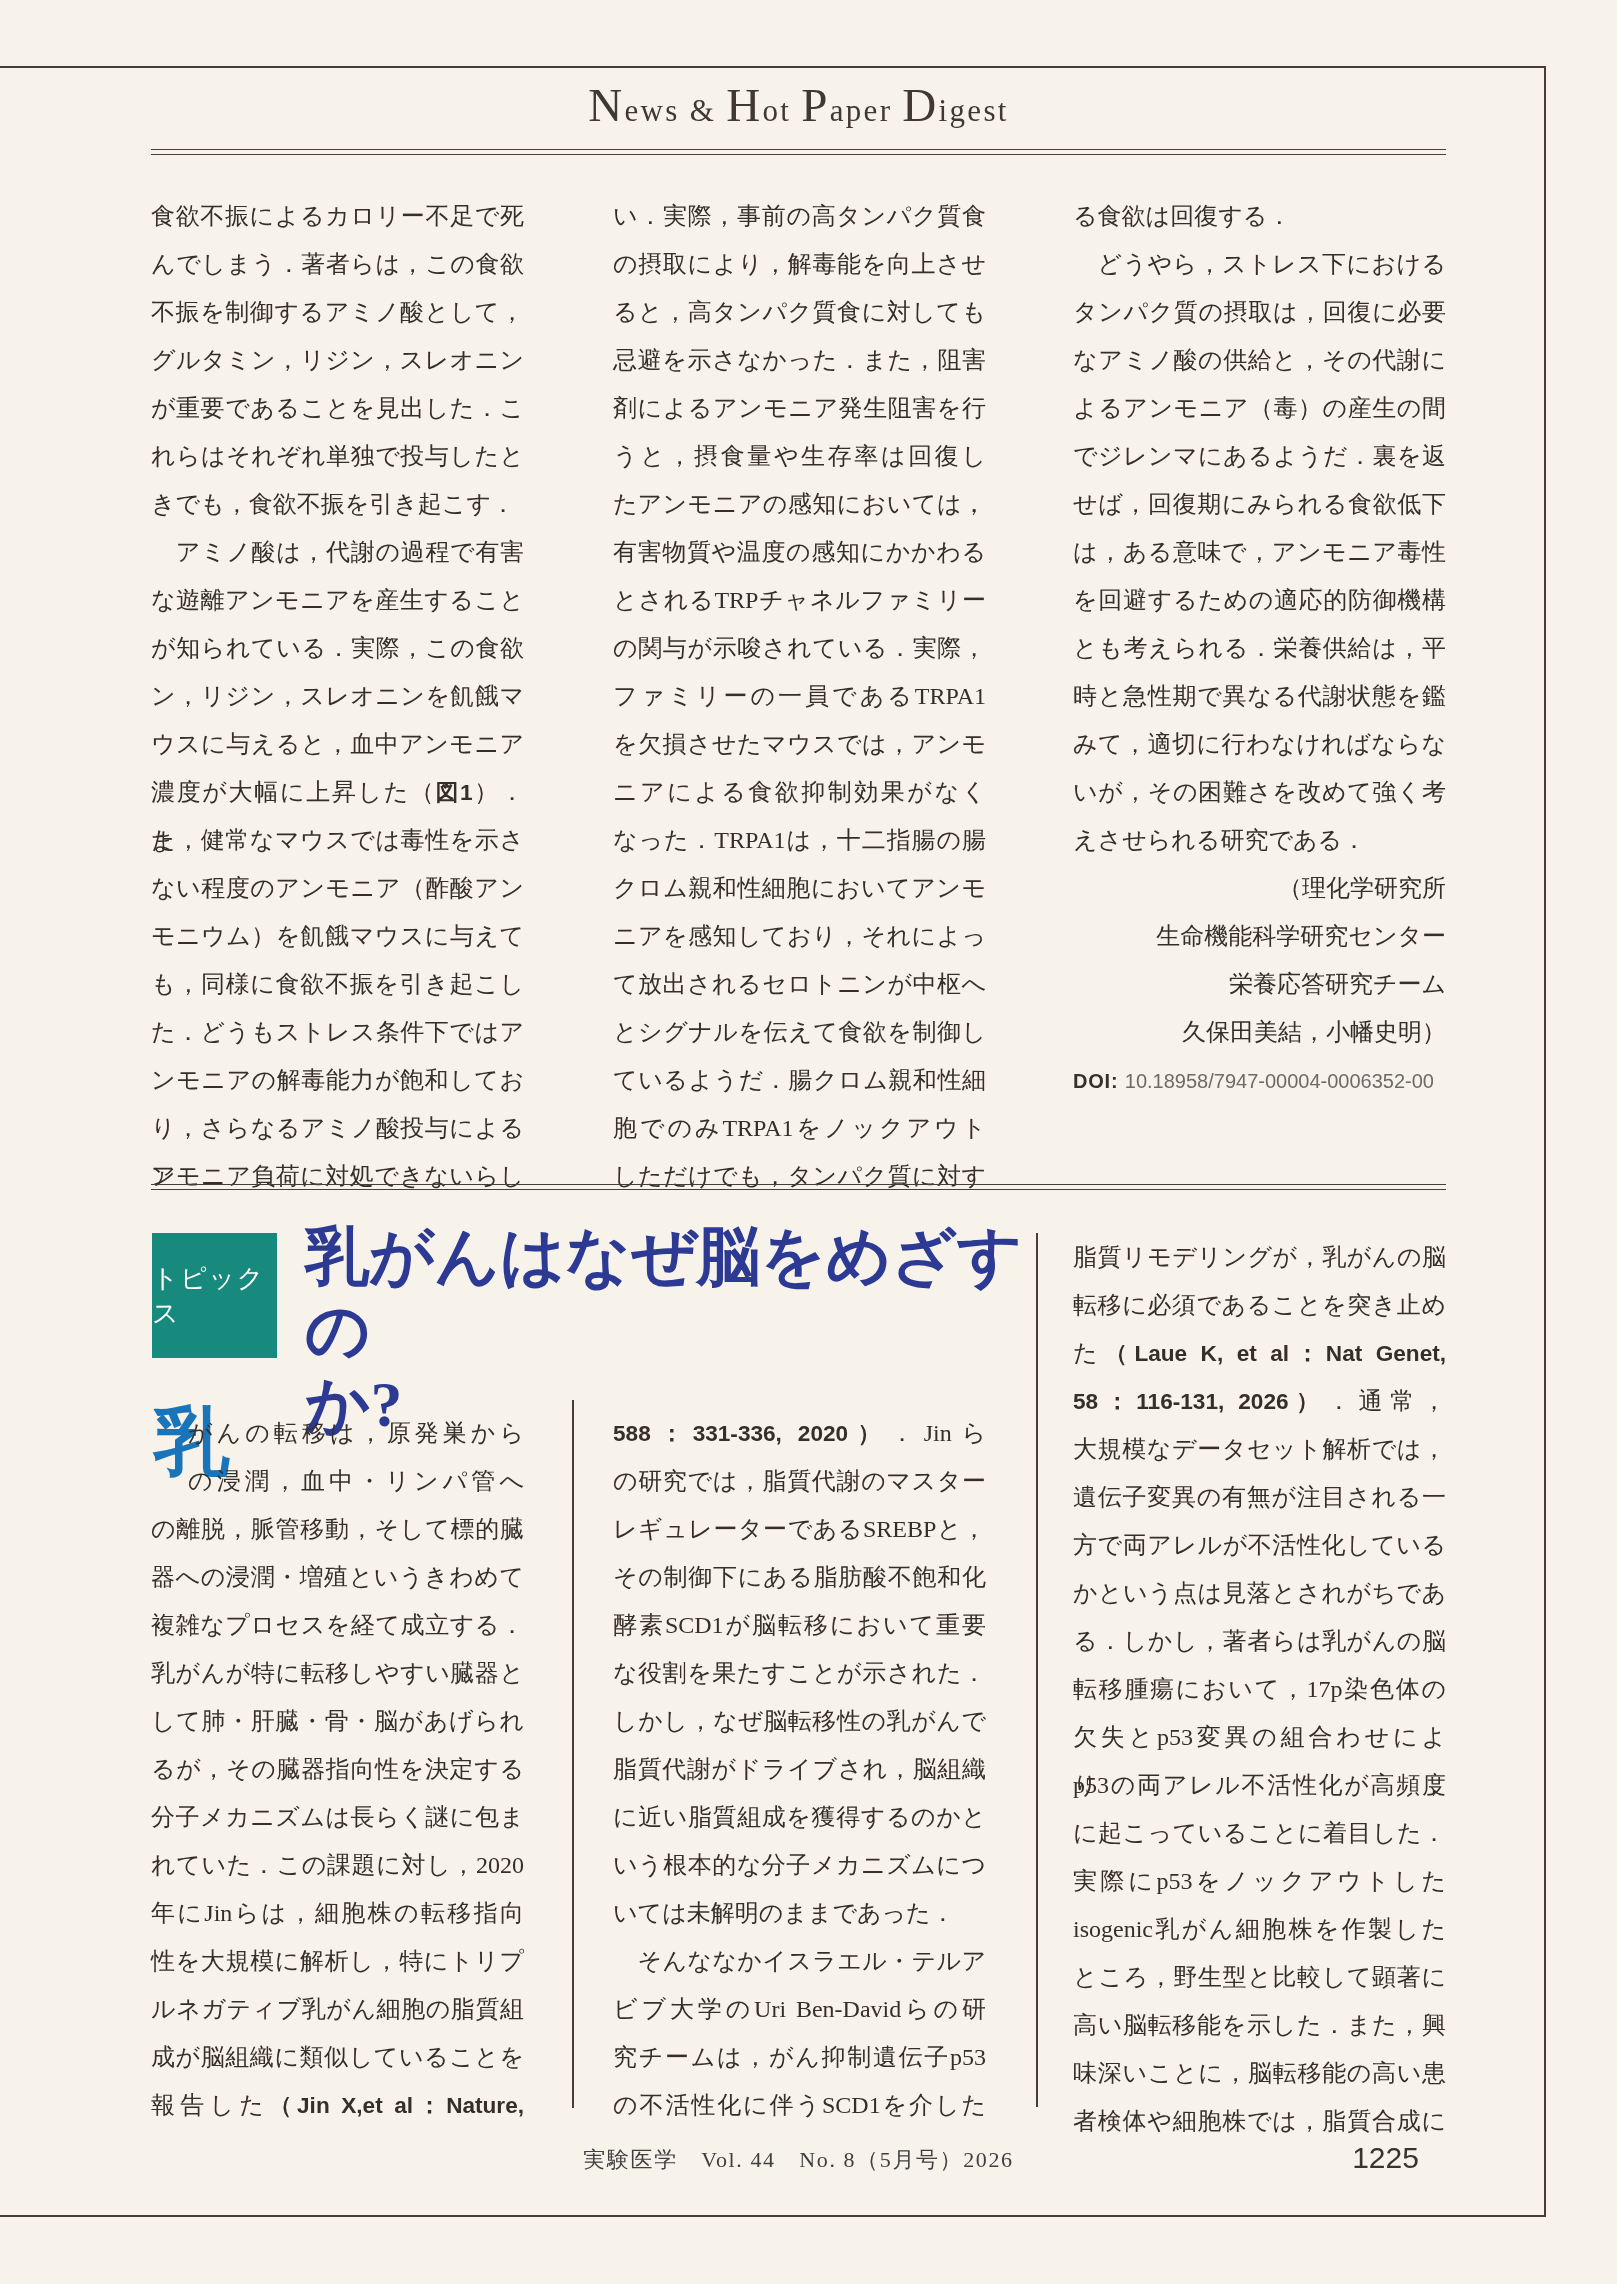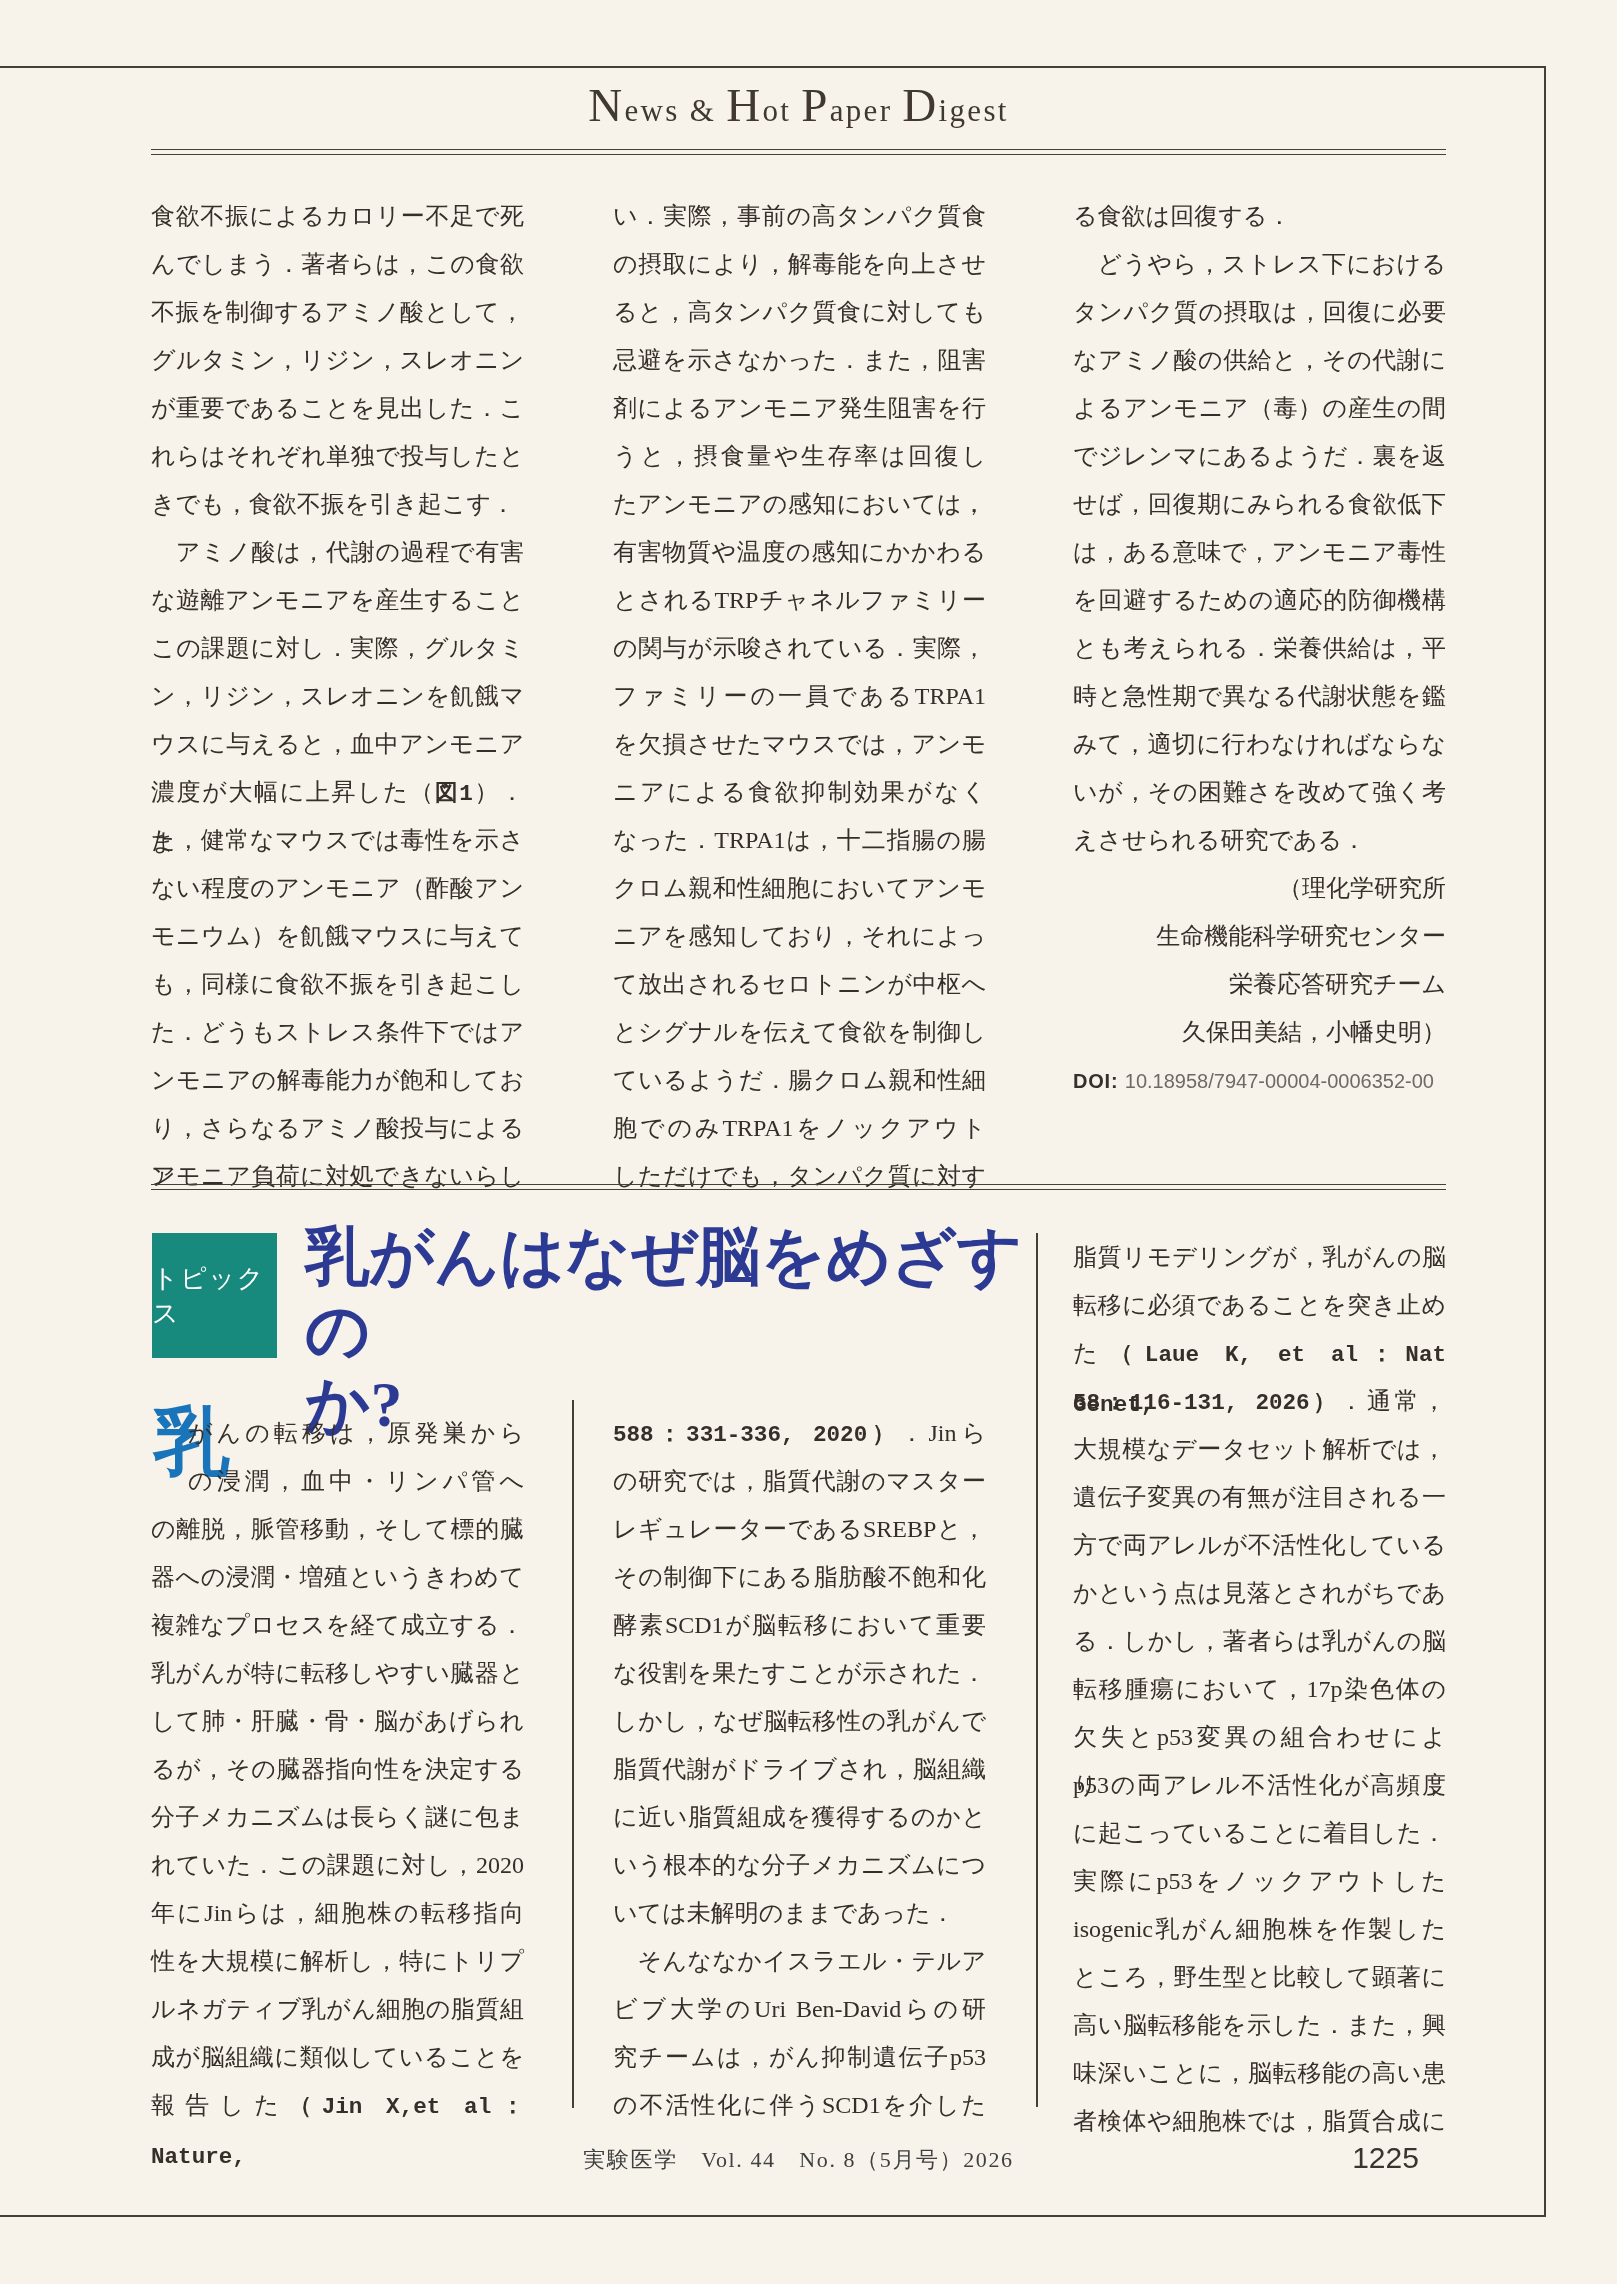--- a/index.html
+++ b/index.html
@@ -25,21 +25,21 @@
     position:absolute; left:151px; width:1295px; height:6.2px; box-sizing:border-box;
     border-top:1.6px solid var(--rule); border-bottom:1.6px solid var(--rule);
   }
   .header-rule{ top:149px; }
   .topics-rule{ top:1184px; }
   .col{ position:absolute; width:373px; font-size:24px; line-height:48px; }
   .line{ height:48px; text-align:justify; text-align-last:justify; text-justify:inter-character; }
   .line.a-l{ text-align:left; text-align-last:left; }
   .line.a-r{ text-align:right; text-align-last:right; }
   .line.indent{ margin-left:37px; }
-  .cite{ font-family:Liberation Mono, monospace; font-weight:bold; font-size:22.6px; }
+  .cite{ font-family:Liberation Sans, sans-serif; font-weight:bold; font-size:22.6px; }
   .doi-label{ font-family:"Liberation Sans","DejaVu Sans",sans-serif; font-weight:bold; font-size:20px; color:#35302b; letter-spacing:0.8px; }
   .doi-val{ font-family:"Liberation Sans","DejaVu Sans",sans-serif; font-size:20px; color:var(--doigray); }
   .c1{ left:151px; } .c2{ left:613px; } .c3{ left:1073px; }
   .top-col{ top:192px; }
   .bot12{ top:1409px; }
   .bot3{ top:1233px; }
   .topics-box{
     position:absolute; left:152px; top:1233px; width:125px; height:125px;
     background:var(--teal); display:flex; align-items:center; justify-content:center;
   }
@@ -80,21 +80,21 @@
     <div class="col top-col c1">
         <div class="line"><span>食欲不振によるカロリー不足で死</span></div>
         <div class="line"><span>んでしまう．著者らは，この食欲</span></div>
         <div class="line"><span>不振を制御するアミノ酸として，</span></div>
         <div class="line"><span>グルタミン，リジン，スレオニン</span></div>
         <div class="line"><span>が重要であることを見出した．こ</span></div>
         <div class="line"><span>れらはそれぞれ単独で投与したと</span></div>
         <div class="line a-l"><span>きでも，食欲不振を引き起こす．</span></div>
         <div class="line"><span>　アミノ酸は，代謝の過程で有害</span></div>
         <div class="line"><span>な遊離アンモニアを産生すること</span></div>
-        <div class="line"><span>この課題に対し．実際，グルタミ</span></div>
+        <div class="line"><span>が知られている．実際，この食欲</span></div>
         <div class="line"><span>ン，リジン，スレオニンを飢餓マ</span></div>
         <div class="line"><span>ウスに与えると，血中アンモニア</span></div>
         <div class="line"><span>濃度が大幅に上昇した（</span><span class="cite">図1</span><span>）．ま</span></div>
         <div class="line"><span>た，健常なマウスでは毒性を示さ</span></div>
         <div class="line"><span>ない程度のアンモニア（酢酸アン</span></div>
         <div class="line"><span>モニウム）を飢餓マウスに与えて</span></div>
         <div class="line"><span>も，同様に食欲不振を引き起こし</span></div>
         <div class="line"><span>た．どうもストレス条件下ではア</span></div>
         <div class="line"><span>ンモニアの解毒能力が飽和してお</span></div>
         <div class="line"><span>り，さらなるアミノ酸投与によるア</span></div>

